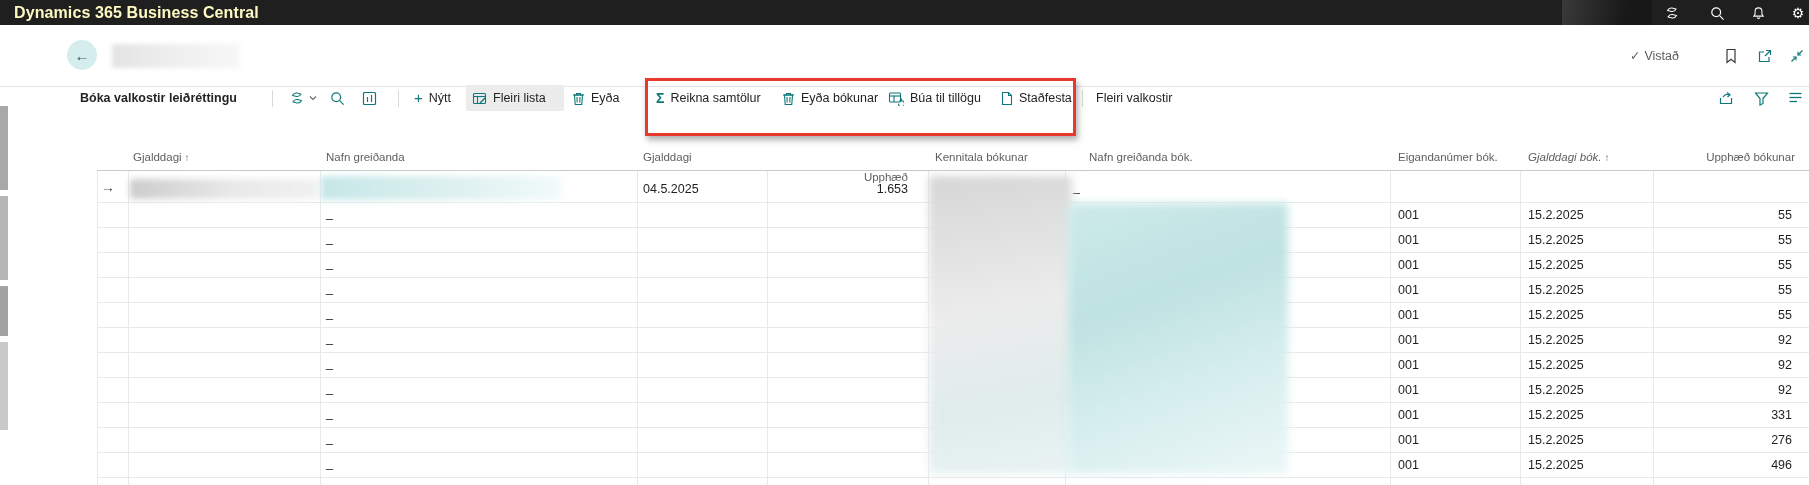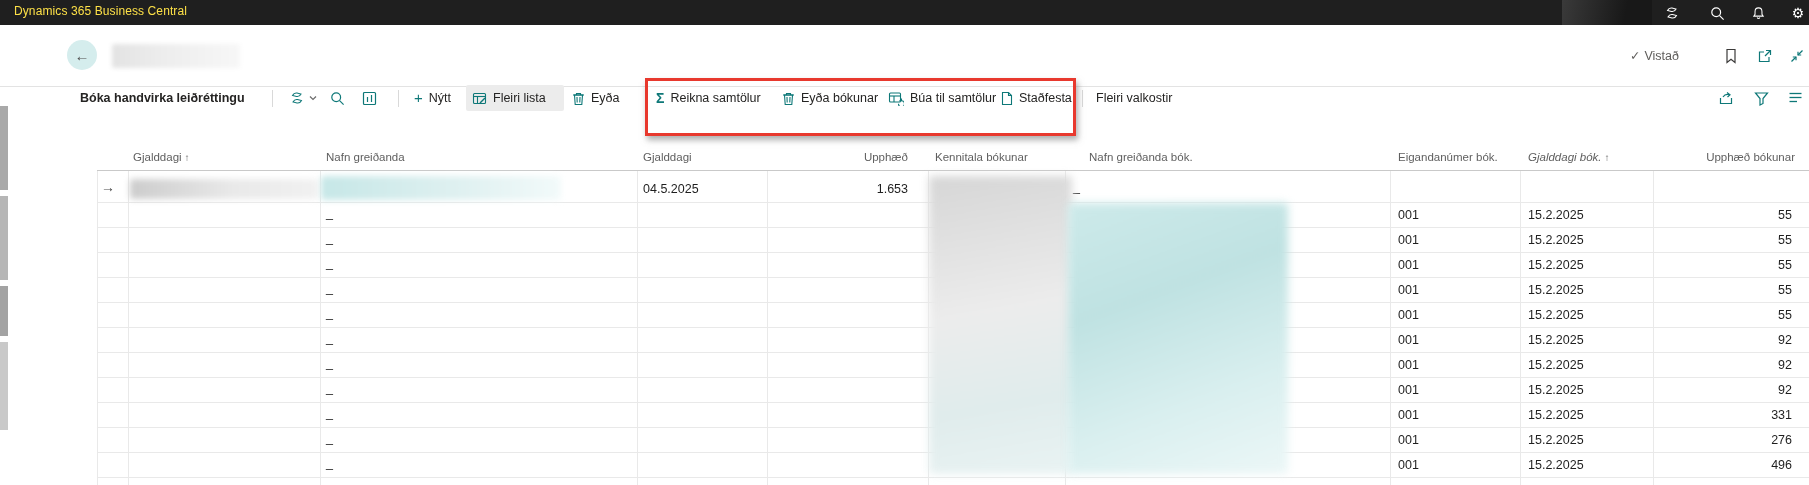--- a/index.html
+++ b/index.html
@@ -1,21 +1,21 @@
 <!DOCTYPE html>
 <html><head>
 <meta charset="utf-8">
 <style>
   html,body{margin:0;padding:0;background:#fff;}
   body{width:1809px;height:485px;overflow:hidden;position:relative;
        font-family:"Liberation Sans","DejaVu Sans",sans-serif;-webkit-font-smoothing:antialiased;}
   .abs{position:absolute;}
   
   #topbar{left:0;top:0;width:1809px;height:25px;background:#1f1f1f;z-index:30;}
-  #topbar-title{left:14px;top:4px;font-size:12px;font-weight:400;color:#fde047;letter-spacing:.1px;}
+  #topbar-title{left:14px;top:4px;font-size:16px;font-weight:700;color:#fef9c3;letter-spacing:.1px;}
   .tb-redact{left:1562px;top:0;width:90px;height:25px;background:linear-gradient(100deg,#3a3a3a,#181818 70%);}
   .tbicon{top:4px;width:18px;height:18px;display:flex;align-items:center;justify-content:center;color:#fff;}
   
   #back-btn{left:67px;top:40px;width:30px;height:30px;border-radius:50%;background:#d5eded;
             display:flex;align-items:center;justify-content:center;color:#4f4f4f;font-size:15px;cursor:pointer;}
   #title-redact{left:112px;top:44px;width:128px;height:24px;border-radius:2px;
                 background:linear-gradient(90deg,#e3e3e3,#ededed 40%,#f7f7f7);filter:blur(2px);}
   #saved{left:1630px;top:48px;display:flex;align-items:center;gap:4px;color:#5f5d5b;font-size:12.5px;}
   .hdricon{top:47px;width:18px;height:18px;display:flex;align-items:center;justify-content:center;}
   #hdr-divider{left:0;top:86px;width:1809px;height:1px;background:#e3e3e3;}
@@ -109,21 +109,21 @@
   <svg width="16" height="16" viewBox="0 0 16 16" fill="none" stroke="#0e7878" stroke-width="1.2">
     <line x1="13.5" y1="2.5" x2="9" y2="7"></line>
       <path d="M9 3.8 V7 H12.2"></path>
     <line x1="2.5" y1="13.5" x2="7" y2="9"></line>
       <path d="M7 12.2 V9 H3.8"></path>
   </svg>
 </div>
 <div class="abs" id="hdr-divider"></div>
 
 <div class="tb-item bold" style="left:80px;">
-  <span>Bóka handvirka leiðréttingu</span>
+  <span>Bóka valkostir leiðréttingu</span>
 </div>
 <div class="tb-sep" style="left:272px;"></div>
 
 <div class="tb-item" style="left:288px;gap:2px;">
   <svg width="18" height="16" viewBox="0 0 16 16" fill="none" stroke="#0e7878" stroke-width="1.1">
     <path d="M3.5 5.5 Q5 2.5 8 3 L12 4 Q10.5 7 7.5 6.5 Z"></path>
     <path d="M12.5 10.5 Q11 13.5 8 13 L4 12 Q5.5 9 8.5 9.5 Z"></path>
   </svg>
   <svg width="10" height="10" viewBox="0 0 10 10" fill="none" stroke="#6b6b6b" stroke-width="1.2">
     <polyline points="2,3.5 5,6.5 8,3.5"></polyline>
@@ -186,21 +186,21 @@
   <span>Eyða bókunar</span>
 </div>
 <div class="tb-item" style="left:888px;">
   <svg width="16" height="15" viewBox="0 0 16 15" fill="none" stroke="#0e7878" stroke-width="1.1">
     <rect x="1.5" y="2" width="11" height="9" rx="1"></rect>
     <line x1="1.5" y1="5" x2="12.5" y2="5"></line>
       <line x1="6" y1="5" x2="6" y2="11"></line>
     <path d="M10.5 12.8 a3 3 0 1 0 3-3"></path>
       <path d="M13.5 7.6 v2.2 h-2.2" fill="none"></path>
   </svg>
-  <span>Búa til samtölur</span>
+  <span>Búa til tillögu</span>
 </div>
 <div class="tb-item" style="left:1000px;">
   <svg width="13" height="15" viewBox="0 0 13 15" fill="none" stroke="#0e7878" stroke-width="1.1">
     <path d="M2.5 1.5 H8.5 L11.5 4.5 V13.5 H2.5 Z"></path>
       <path d="M8.5 1.5 V4.5 H11.5"></path>
   </svg>
   <span>Staðfesta</span>
 </div>
 
 <div class="tb-sep" style="left:1082px;"></div>
@@ -228,21 +228,21 @@
   </svg>
 </div>
 
 <div class="abs" id="red-box"></div>
 
 <div class="colhdr" style="left:133px;">
   <span>Gjalddagi</span><span class="arrow">↑</span>
 </div>
 <div class="colhdr" style="left:326px;"><span>Nafn greiðanda</span></div>
 <div class="colhdr" style="left:643px;"><span>Gjalddagi</span></div>
-<div class="colhdr r" style="left:810px;width:98px;"><span>Upphæð</span></div>
+<div class="colhdr r" style="left:810px;width:98px;margin-top:20px;"><span>Upphæð</span></div>
 <div class="colhdr" style="left:935px;"><span>Kennitala bókunar</span></div>
 <div class="colhdr" style="left:1073px;margin-left:16px;"><span>Nafn greiðanda bók.</span></div>
 <div class="colhdr" style="left:1398px;"><span>Eigandanúmer bók.</span></div>
 <div class="colhdr" style="left:1528px;font-style:italic;">
   <span>Gjalddagi bók.</span><span class="arrow">↑</span>
 </div>
 <div class="colhdr r" style="left:1652px;width:143px;"><span>Upphæð bókunar</span></div>
 
 <div class="abs" id="hdr-underline"></div>
 <div id="grid-layer">

